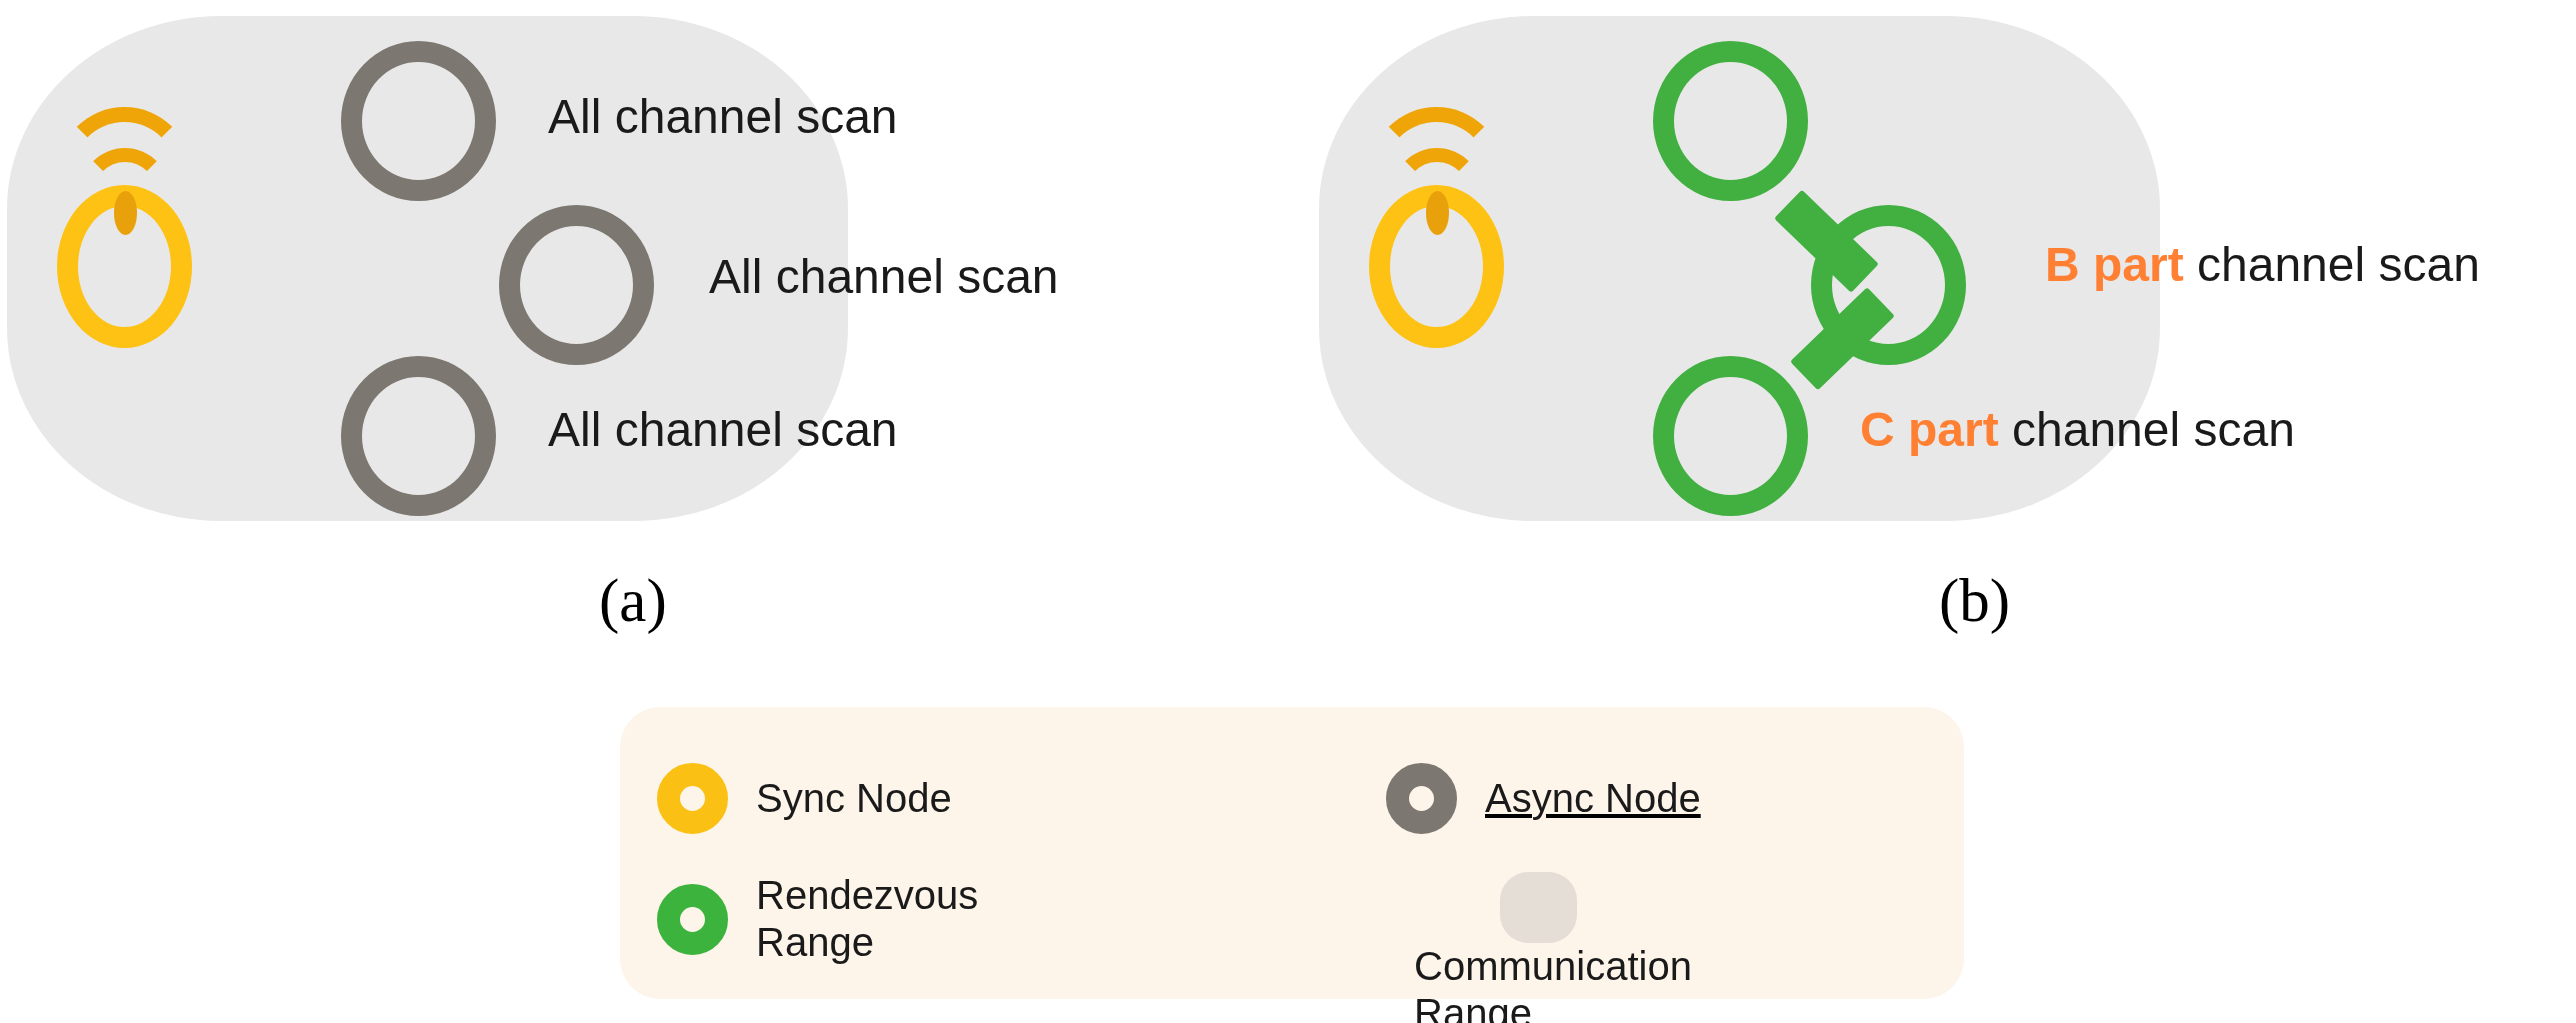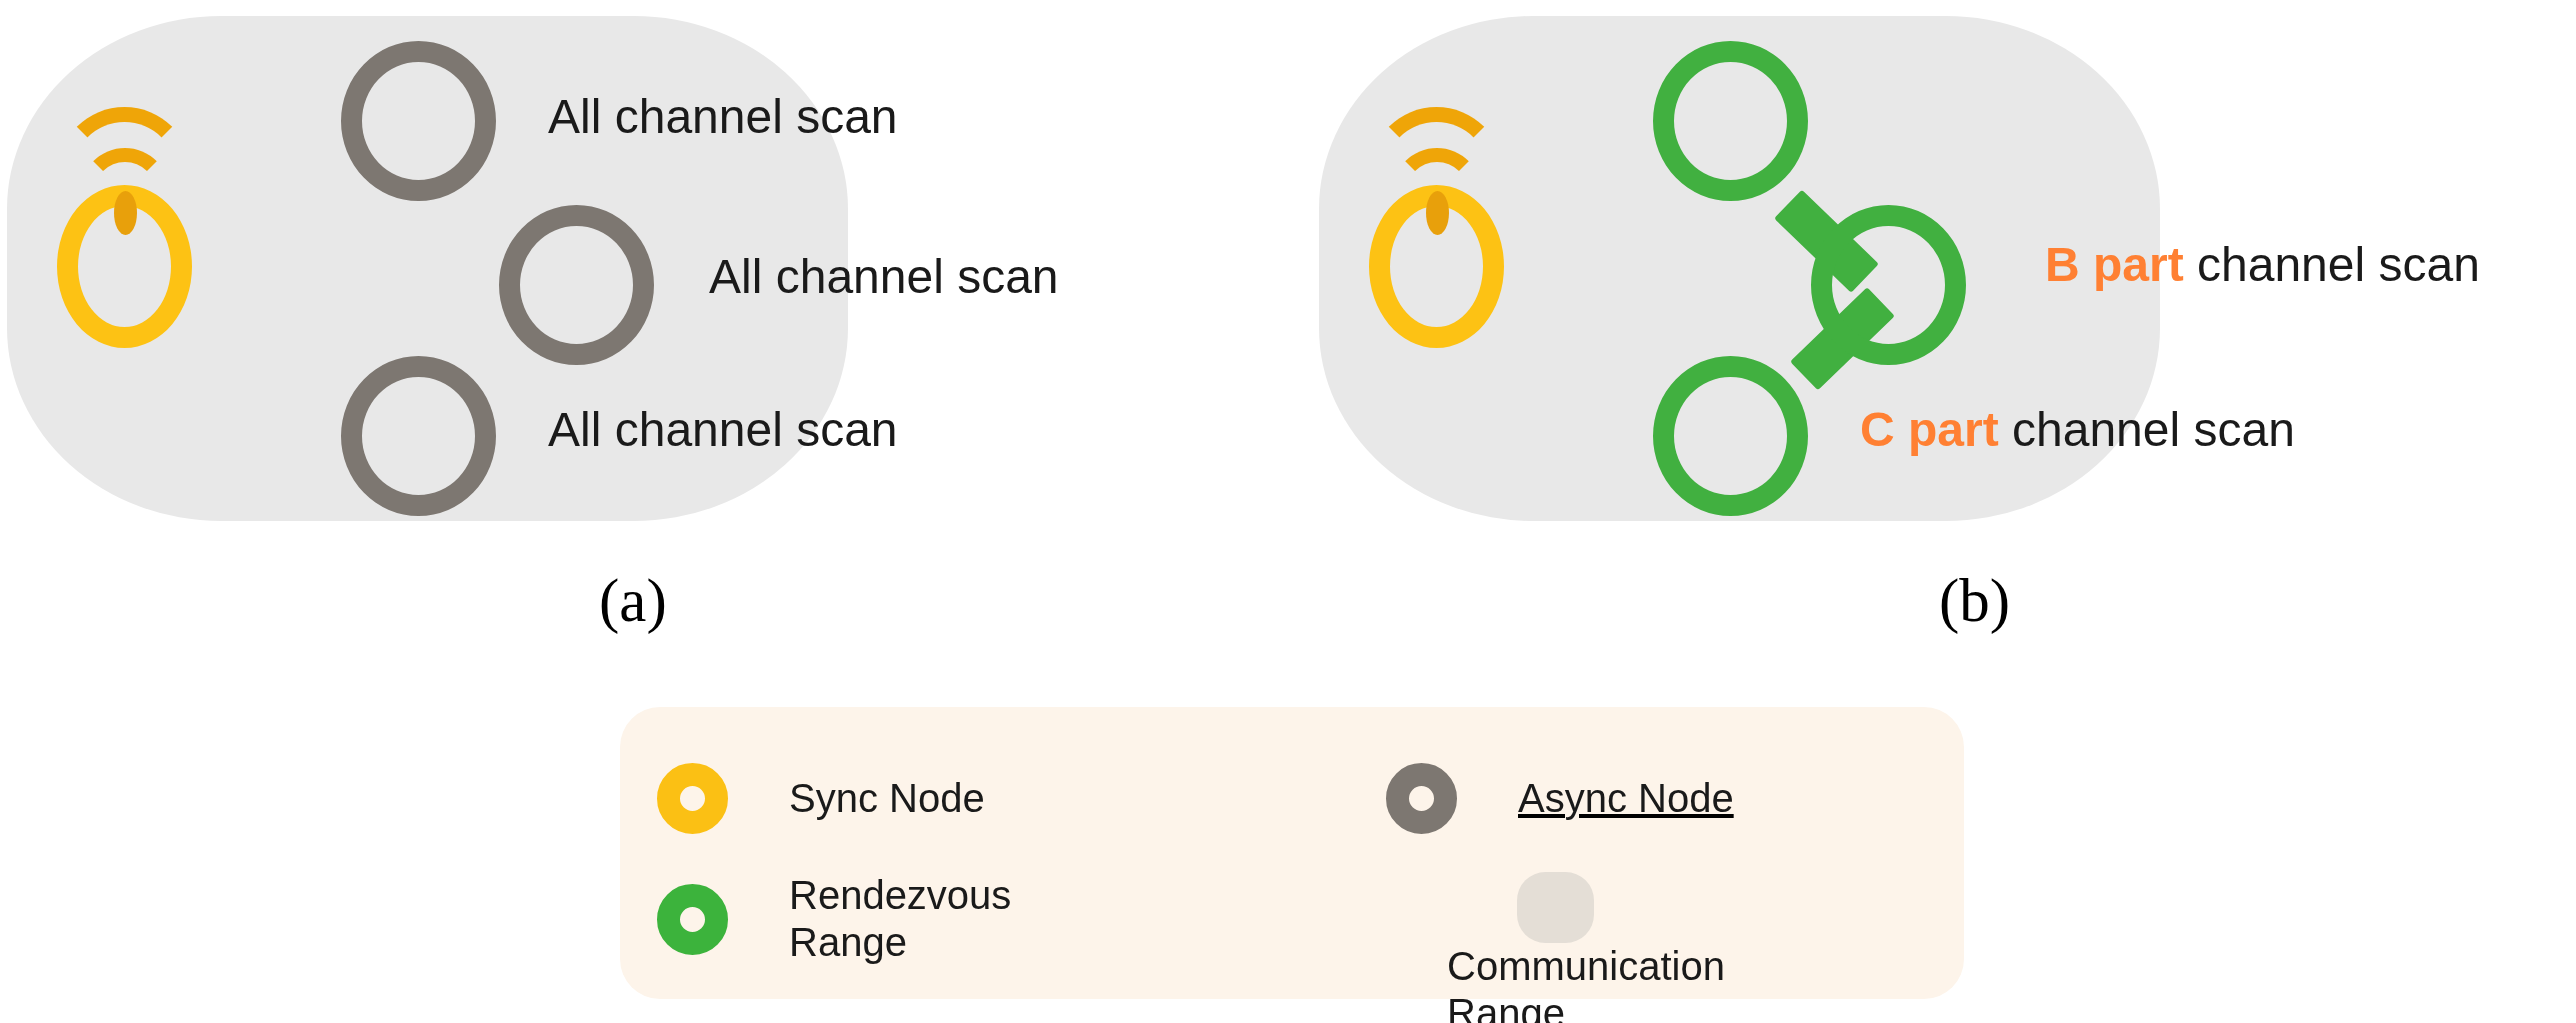--- a/index.html
+++ b/index.html
@@ -121,21 +121,21 @@
   }
   .donut-yellow { border: 23px solid #FBC014; }
   .donut-green  { border: 23px solid #3CB33C; }
   .donut-gray   { border: 23px solid #7d7771; }
   .pill-range {
     width: 77px; height: 71px;
     background: #E4DED6;
     border-radius: 28.5px;
   }
   .legend-text {
-    margin-left: 61px;
+    margin-left: 28px;
     font-size: 40px;
     color: #1a1a1a;
     line-height: 1.18;
     white-space: pre-line;
   }
 </style>
 </head>
 <body>
 
 <div class="stage">

